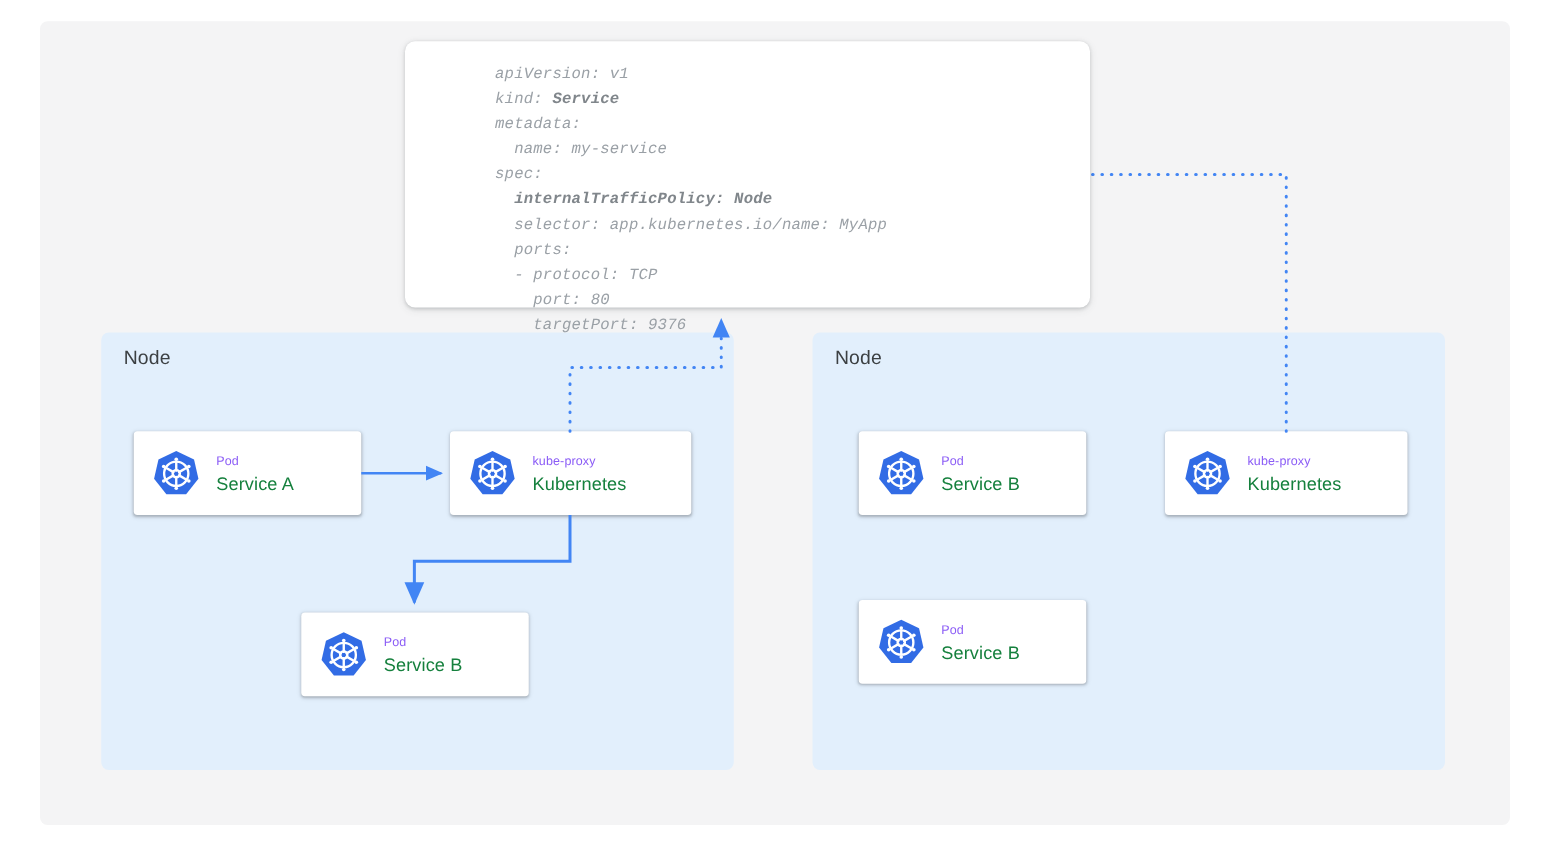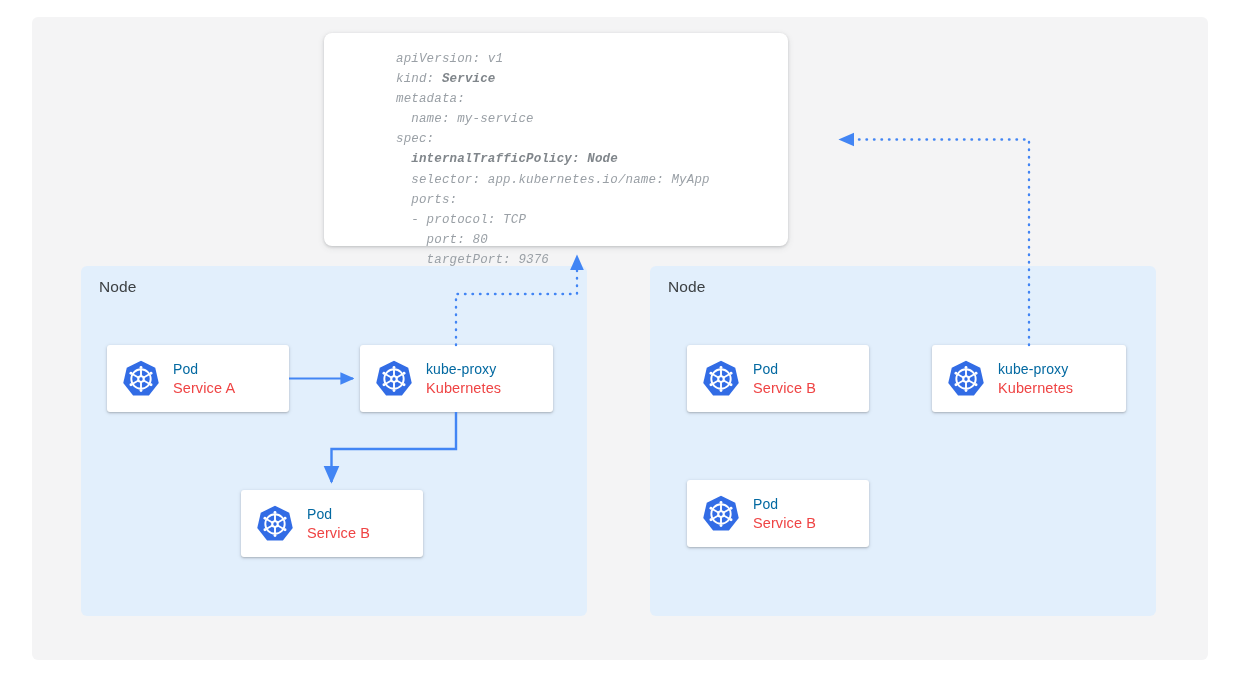--- a/index.html
+++ b/index.html
@@ -29,21 +29,21 @@
     height: 643px;
     background: #f4f4f5;
     border-radius: 6px;
   }
 
   
   #yaml-card {
     position: absolute;
     left: 324px;
     top: 33px;
-    width: 464px;
+    width: 548px;
     height: 213px;
     background: #ffffff;
     border-radius: 8px;
     box-shadow: 0 1px 3px rgba(60,64,67,0.22), 0 2px 7px rgba(60,64,67,0.10);
     z-index: 6;
   }
   #yaml-code {
     position: absolute;
     left: 72px;
     top: 16px;
@@ -90,28 +90,28 @@
   .card-icon {
     width: 40px;
     height: 40px;
     margin-left: 14px;
     margin-right: 12px;
     flex: 0 0 40px;
   }
   .card-icon svg { display: block; width: 40px; height: 40px; }
   .card-text { display: flex; flex-direction: column; justify-content: center; }
   .card-title {
-    font-size: 14px;
-    color: #0369a1;
+    font-size: 10px;
+    color: #8b5cf6;
     line-height: 19px;
     letter-spacing: 0.1px;
   }
   .card-sub {
     font-size: 14.5px;
-    color: #ef4444;
+    color: #15803d;
     line-height: 19px;
     letter-spacing: 0.1px;
   }
 
   #card-pod-a       { left: 107px; top: 345px; width: 182px; height: 67px; }
   #card-kube-left   { left: 360px; top: 345px; width: 193px; height: 67px; }
   #card-pod-b-left  { left: 241px; top: 490px; width: 182px; height: 67px; }
   #card-pod-b-r1    { left: 687px; top: 345px; width: 182px; height: 67px; }
   #card-pod-b-r2    { left: 687px; top: 480px; width: 182px; height: 67px; }
   #card-kube-right  { left: 932px; top: 345px; width: 194px; height: 67px; }

